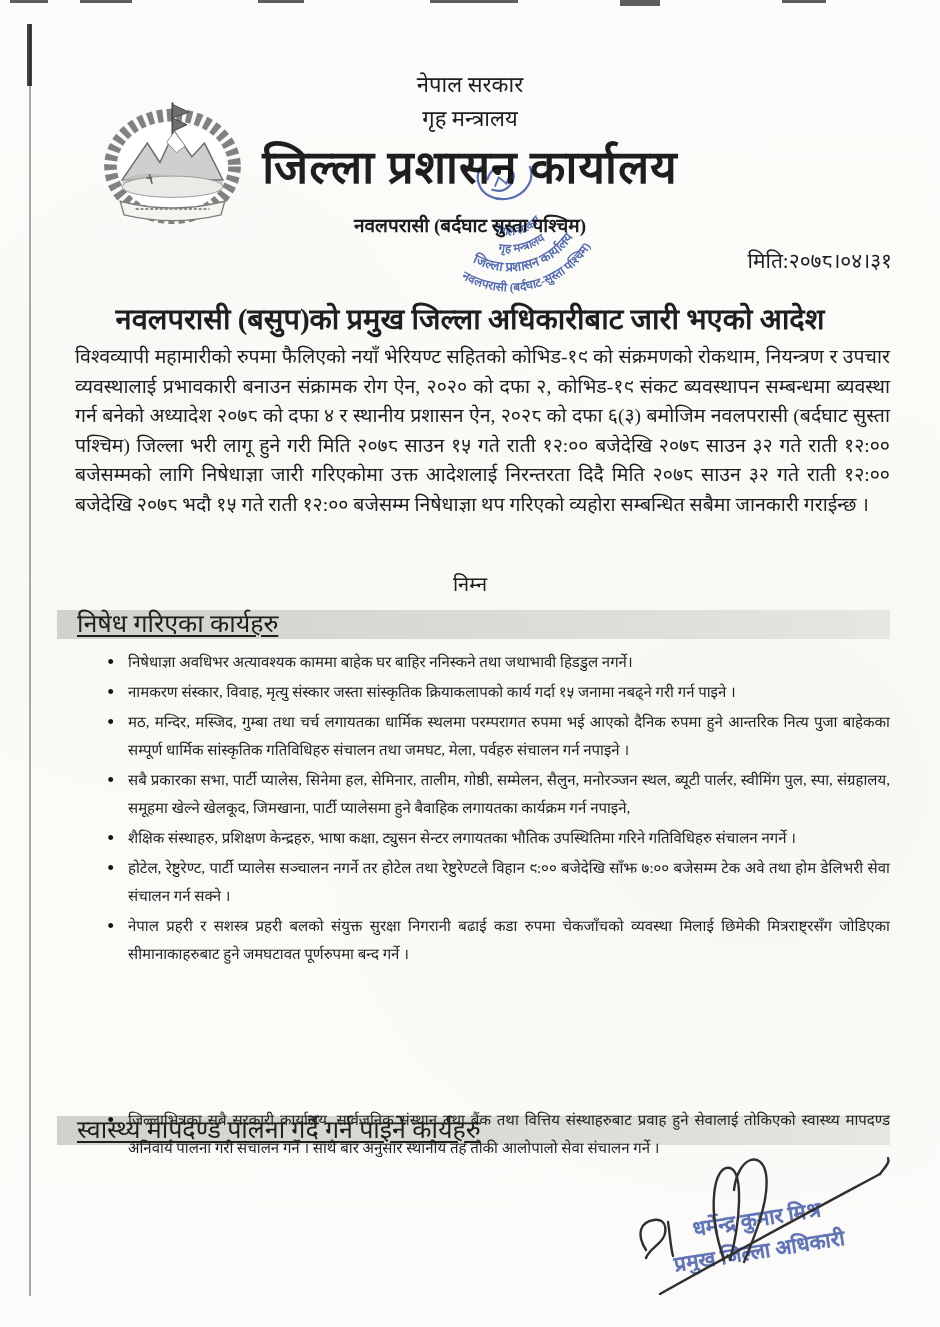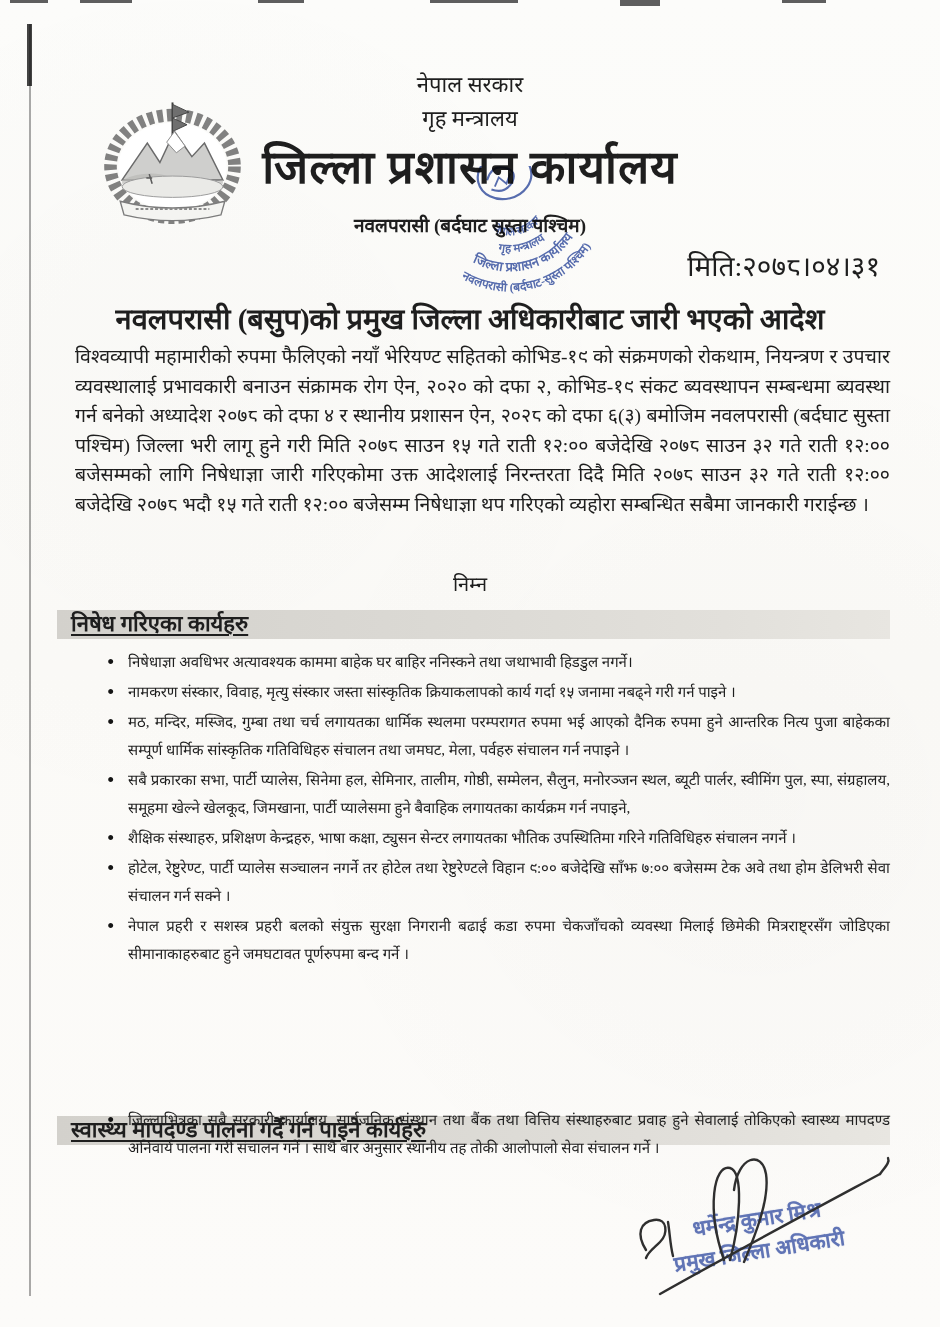--- a/index.html
+++ b/index.html
@@ -19,40 +19,40 @@
   
   .scan-dash{position:absolute;background:#2a2a2a;opacity:.75;}
   .left-edge-line{position:absolute;left:29px;top:24px;width:2px;height:1272px;background:rgba(45,45,45,.4);}
   .left-edge-corner{position:absolute;left:27px;top:24px;width:5px;height:62px;background:rgba(15,15,15,.78);}
   
   .center-line{position:absolute;left:0;right:0;text-align:center;}
   .gov-line{top:68px;font-size:22px;}
   .ministry-line{top:102px;font-size:22px;}
   .office-line{top:134px;font-size:46px;font-weight:bold;letter-spacing:1px;}
   .district-line{top:212px;font-size:19px;font-weight:bold;}
-  .date-line{position:absolute;top:246px;right:60px;font-size:28px;}
+  .date-line{position:absolute;top:246px;right:48px;font-size:21px;}
   .emblem{position:absolute;left:95px;top:85px;width:155px;height:155px;}
   .round-stamp{position:absolute;left:398px;top:166px;width:246px;height:176px;mix-blend-mode:multiply;}
   
   .doc-title{top:298px;font-size:29px;font-weight:bold;}
   
   .intro{
     position:absolute;left:75px;top:342px;width:815px;
     font-size:19.5px;line-height:29.5px;text-align:justify;
   }
   .nimna{top:570px;font-size:20px;text-underline-offset:3px;}
   .section-band{
     position:absolute;left:57px;width:833px;height:29px;
     background:linear-gradient(90deg,#d3d1cc 0%,#dbd9d4 45%,#e2e0db 80%,#e8e6e1 100%);
   }
   .band-1{top:610px;}
   .band-2{top:1116px;}
   .section-heading{
-    display:inline-block;padding-left:14px;
-    font-size:22px;font-weight:bold;line-height:28px;
+    display:inline-block;padding-left:20px;
+    font-size:25px;font-weight:normal;line-height:28px;
     text-decoration:underline;text-underline-offset:3px;
   }
   .bullet-list{position:absolute;left:98px;margin:0;padding:0;list-style:none;}
   .list-1{top:648px;width:792px;}
   .list-2{top:1106px;width:792px;}
   .bullet-item{display:flex;margin:0 0 2px 0;}
   .bullet-dot{
     flex:none;width:30px;padding-left:9px;box-sizing:border-box;
     font-size:21px;line-height:28px;color:#141414;
   }

